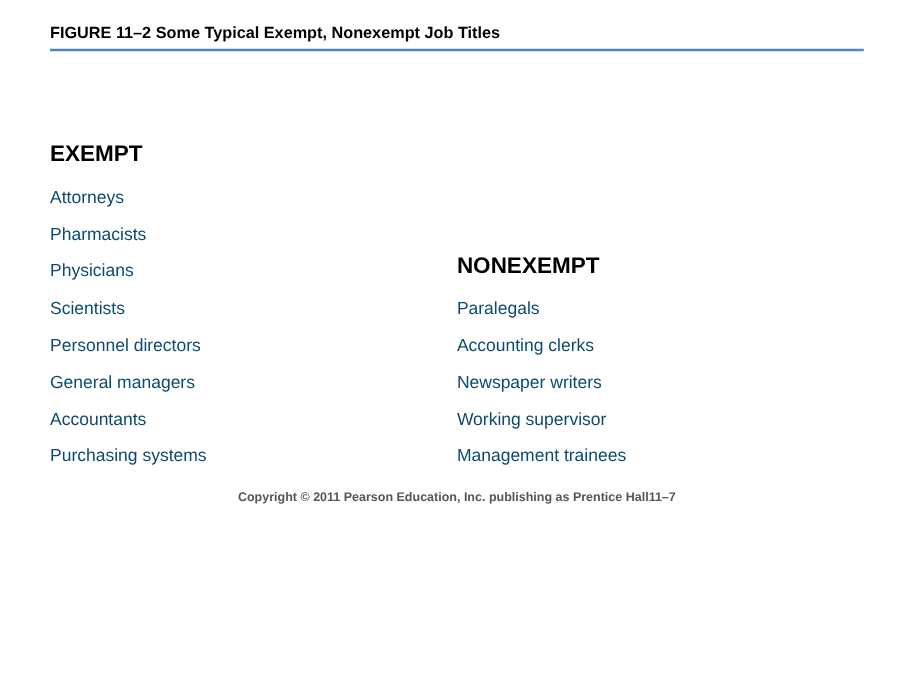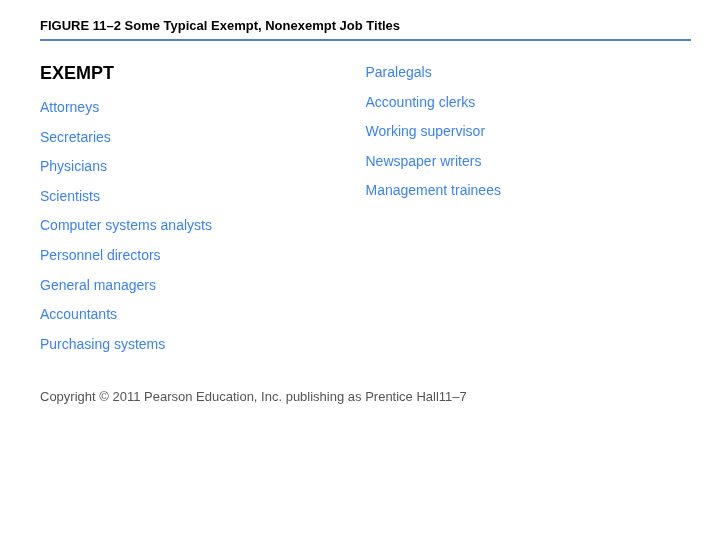--- a/index.html
+++ b/index.html
@@ -37,80 +37,82 @@
     .figure-title span {
       font-weight: bold;
       color: #000;
     }
 
     .content-area {
       display: flex;
       flex-direction: row;
       margin-top: 16px;
       flex: 1;
+      align-items: flex-end;
     }
 
     .column {
       flex: 1;
       display: flex;
       flex-direction: column;
     }
 
     .column-header {
       font-size: 18px;
       font-weight: bold;
       color: #000000;
       margin-bottom: 14px;
     }
 
     .column-item {
       font-size: 14px;
-      color: #3b82f6;
+      color: #0c4a6e;
       margin-bottom: 10px;
       line-height: 1.4;
     }
 
     .footer {
-      font-size: 13px;
+      font-size: 10px;
       color: #555555;
       margin-top: auto;
       padding-top: 8px;
       display: flex;
-      justify-content: flex-start;
+      justify-content: center;
+      font-weight: bold;
     }
   </style>
 </head>
 <body>
 
 <div class="page-container">
 
   <div class="figure-title">
     <span>FIGURE 11–2</span><span> Some Typical Exempt, Nonexempt Job Titles</span>
   </div>
 
   <div class="content-area">
 
     <div class="column">
       <div class="column-header">EXEMPT</div>
       <div class="column-item">Attorneys</div>
-      <div class="column-item">Secretaries</div>
+      <div class="column-item">Pharmacists</div>
       <div class="column-item">Physicians</div>
       <div class="column-item">Scientists</div>
-      <div class="column-item">Computer systems analysts</div>
       <div class="column-item">Personnel directors</div>
       <div class="column-item">General managers</div>
       <div class="column-item">Accountants</div>
       <div class="column-item">Purchasing systems</div>
     </div>
 
     <div class="column">
+      <div class="column-header">NONEXEMPT</div>
       <div class="column-item">Paralegals</div>
       <div class="column-item">Accounting clerks</div>
+      <div class="column-item">Newspaper writers</div>
       <div class="column-item">Working supervisor</div>
-      <div class="column-item">Newspaper writers</div>
       <div class="column-item">Management trainees</div>
     </div>
 
   </div>
 
   <div class="footer">
     <span>Copyright © 2011 Pearson Education, Inc. publishing as Prentice Hall</span>
     <span>11–7</span>
   </div>
 

